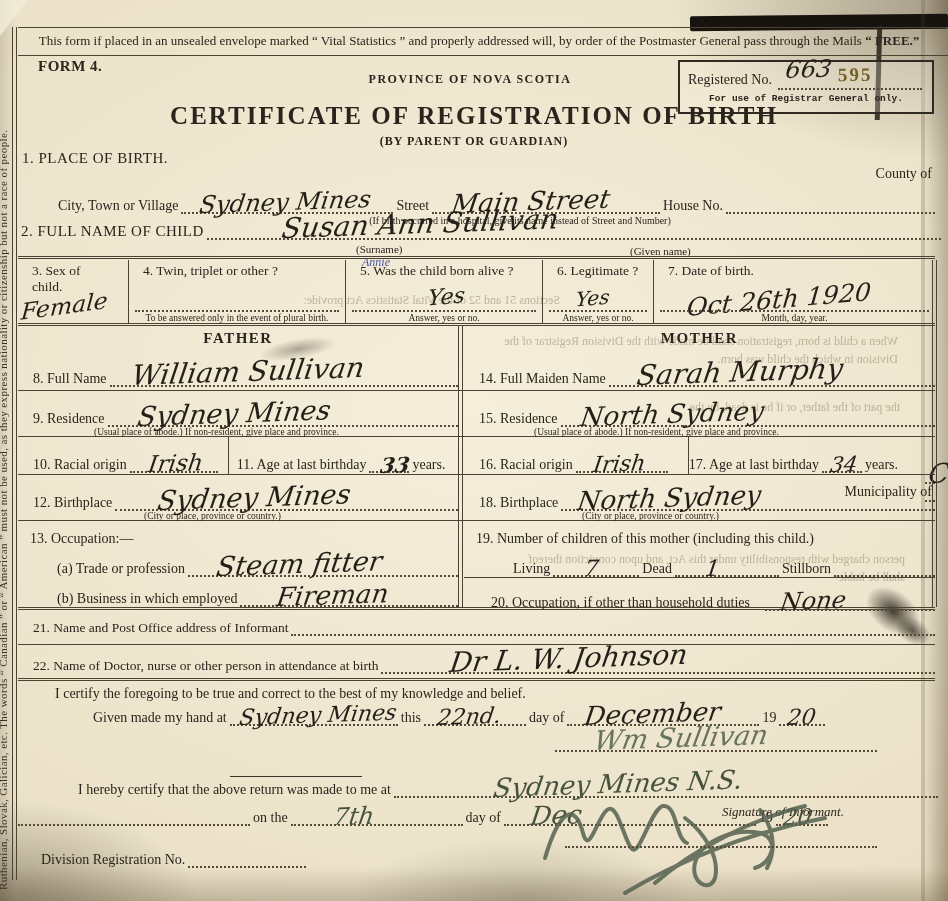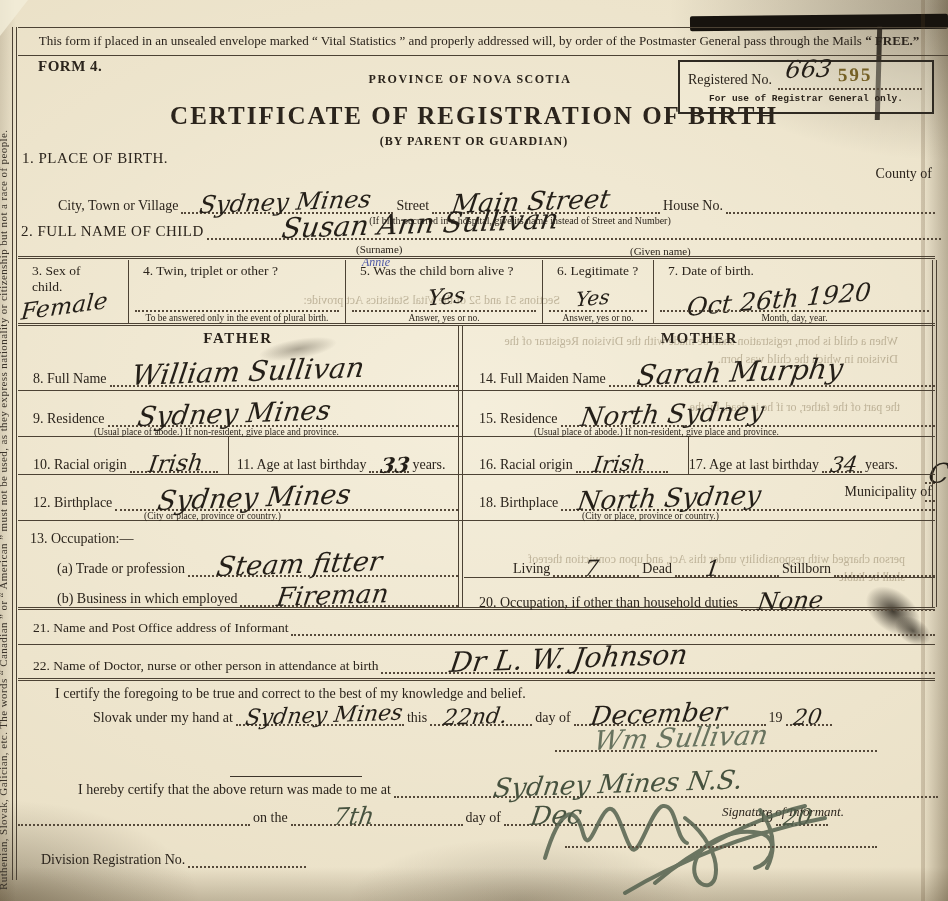--- a/index.html
+++ b/index.html
@@ -267,36 +267,37 @@
       <span class="lbl">years.</span>
     </div>
     <div class="colrow s14" style="top:162px;height:24px;">
       <span class="sp" style="width:12px;"></span>
       <span class="lbl">18.  Birthplace</span>
       <span class="fill">
         <span class="hand" style="left:4%;font-size:26px;">North Sydney</span>
       </span>
     </div>
     <div class="tinynote" style="left:118px;top:186px;">(City or place, province or country.)</div>
+    <div class="abs s14" style="left:12px;top:206px;">19.  Number of children of this mother (including this child.)</div>
     <div class="colrow s14" style="top:230px;height:22px;">
       <span class="sp" style="width:46px;"></span>
       <span class="lbl">Living</span>
       <span class="fill fx" style="flex-basis:86px;">
         <span class="hand" style="left:34%;font-size:22px;">7</span>
       </span>
       <span class="lbl">Dead</span>
       <span class="fill fx" style="flex-basis:104px;">
         <span class="hand" style="left:28%;font-size:22px;">1</span>
       </span>
       <span class="lbl">Stillborn</span>
       <span class="fill">
         <span class="hand"></span>
       </span>
     </div>
-    <div class="colrow s14" style="top:264px;height:22px;">
+    <div class="colrow s14" style="top:264px;height:22px;gap:12px;">
       <span class="sp" style="width:12px;"></span>
       <span class="lbl">20.  Occupation, if other than household duties</span>
       <span class="fill">
         <span class="hand" style="left:8%;font-size:24px;">None</span>
       </span>
     </div>
   </div>
 
   <div class="row s13" style="left:18px;right:13px;top:614px;height:22px;">
     <span class="sp" style="width:12px;"></span>
@@ -312,21 +313,21 @@
     <span class="lbl">22.  Name of Doctor, nurse or other person in attendance at birth</span>
     <span class="fill">
       <span class="hand" style="left:12%;font-size:28px;">Dr L. W. Johnson</span>
     </span>
   </div>
   <div class="hr2" style="left:18px;width:917px;top:678px;"></div>
 
   <div class="abs s14" style="left:55px;top:686px;">I certify the foregoing to be true and correct to the best of my knowledge and belief.</div>
 
   <div class="row s14" style="left:90px;right:60px;top:702px;height:24px;">
-    <span class="lbl">Slovak under my hand at</span>
+    <span class="lbl">Given made my hand at</span>
     <span class="fill fx" style="flex-basis:168px;">
       <span class="hand" style="left:5%;font-size:22px;">Sydney Mines</span>
     </span>
     <span class="lbl">this</span>
     <span class="fill fx" style="flex-basis:102px;">
       <span class="hand" style="left:12%;font-size:22px;">22nd.</span>
     </span>
     <span class="lbl">day of</span>
     <span class="fill fx" style="flex-basis:192px;">
       <span class="hand" style="left:8%;font-size:26px;">December</span>

